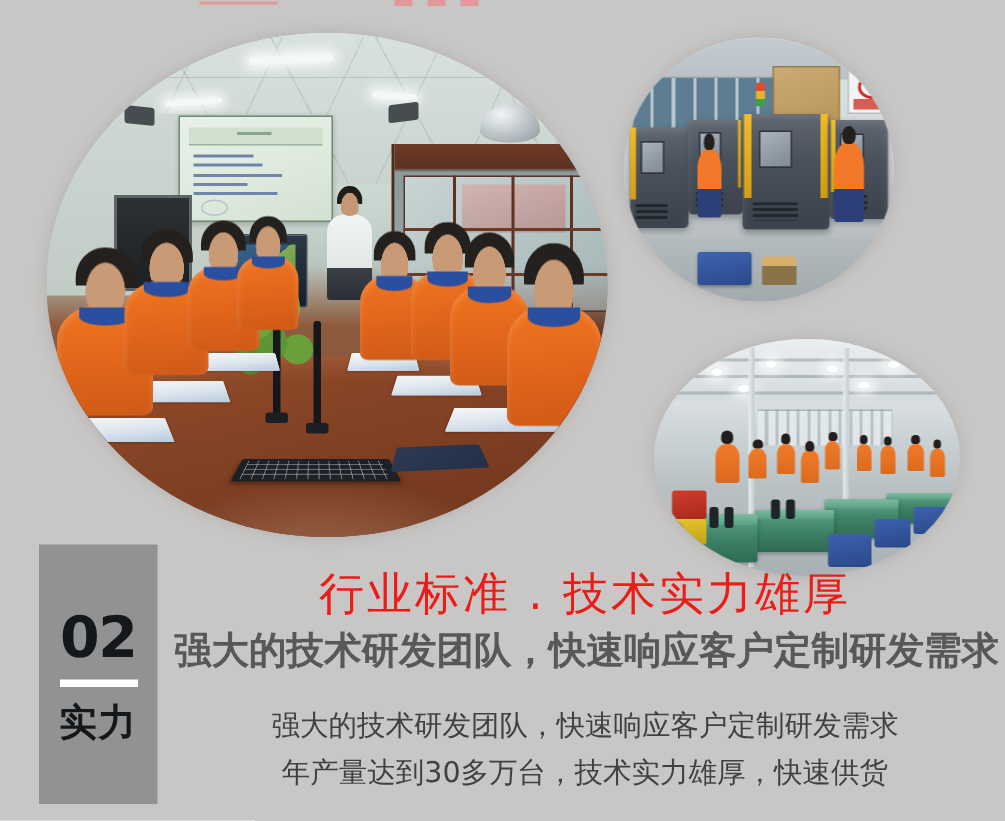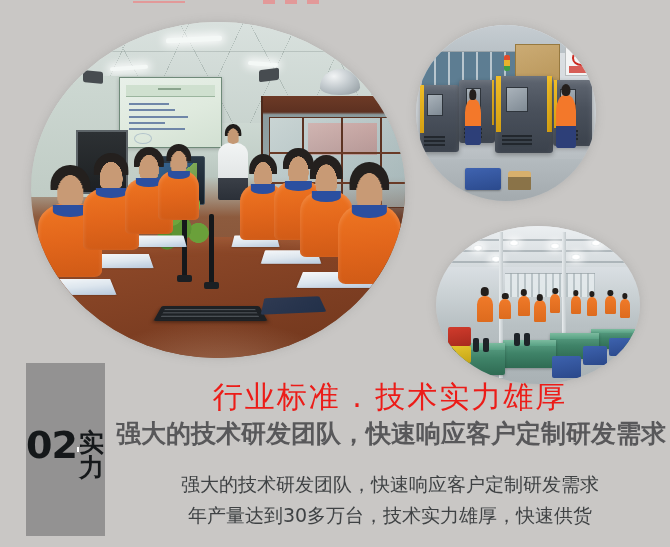--- a/index.html
+++ b/index.html
@@ -433,20 +433,21 @@
     background: repeating-linear-gradient(90deg, rgba(230,236,238,.8) 0 5px, rgba(170,182,186,.6) 5px 7px);
     border-top:1px solid rgba(150,160,164,.7);
   }
 
   
   #badge-strength {
     position: absolute;
     left: 26px; top: 363px; width: 79px; height: 173px;
     background: #939292;
     display: flex;
+    flex-direction: column;
     align-items: center;
     justify-content: center;
   }
   #badge-number {
     font-size: 38px;
     font-weight: bold;
     color: #15181a;
     line-height: 1;
     letter-spacing: -1px;
     margin-bottom: 9px;

